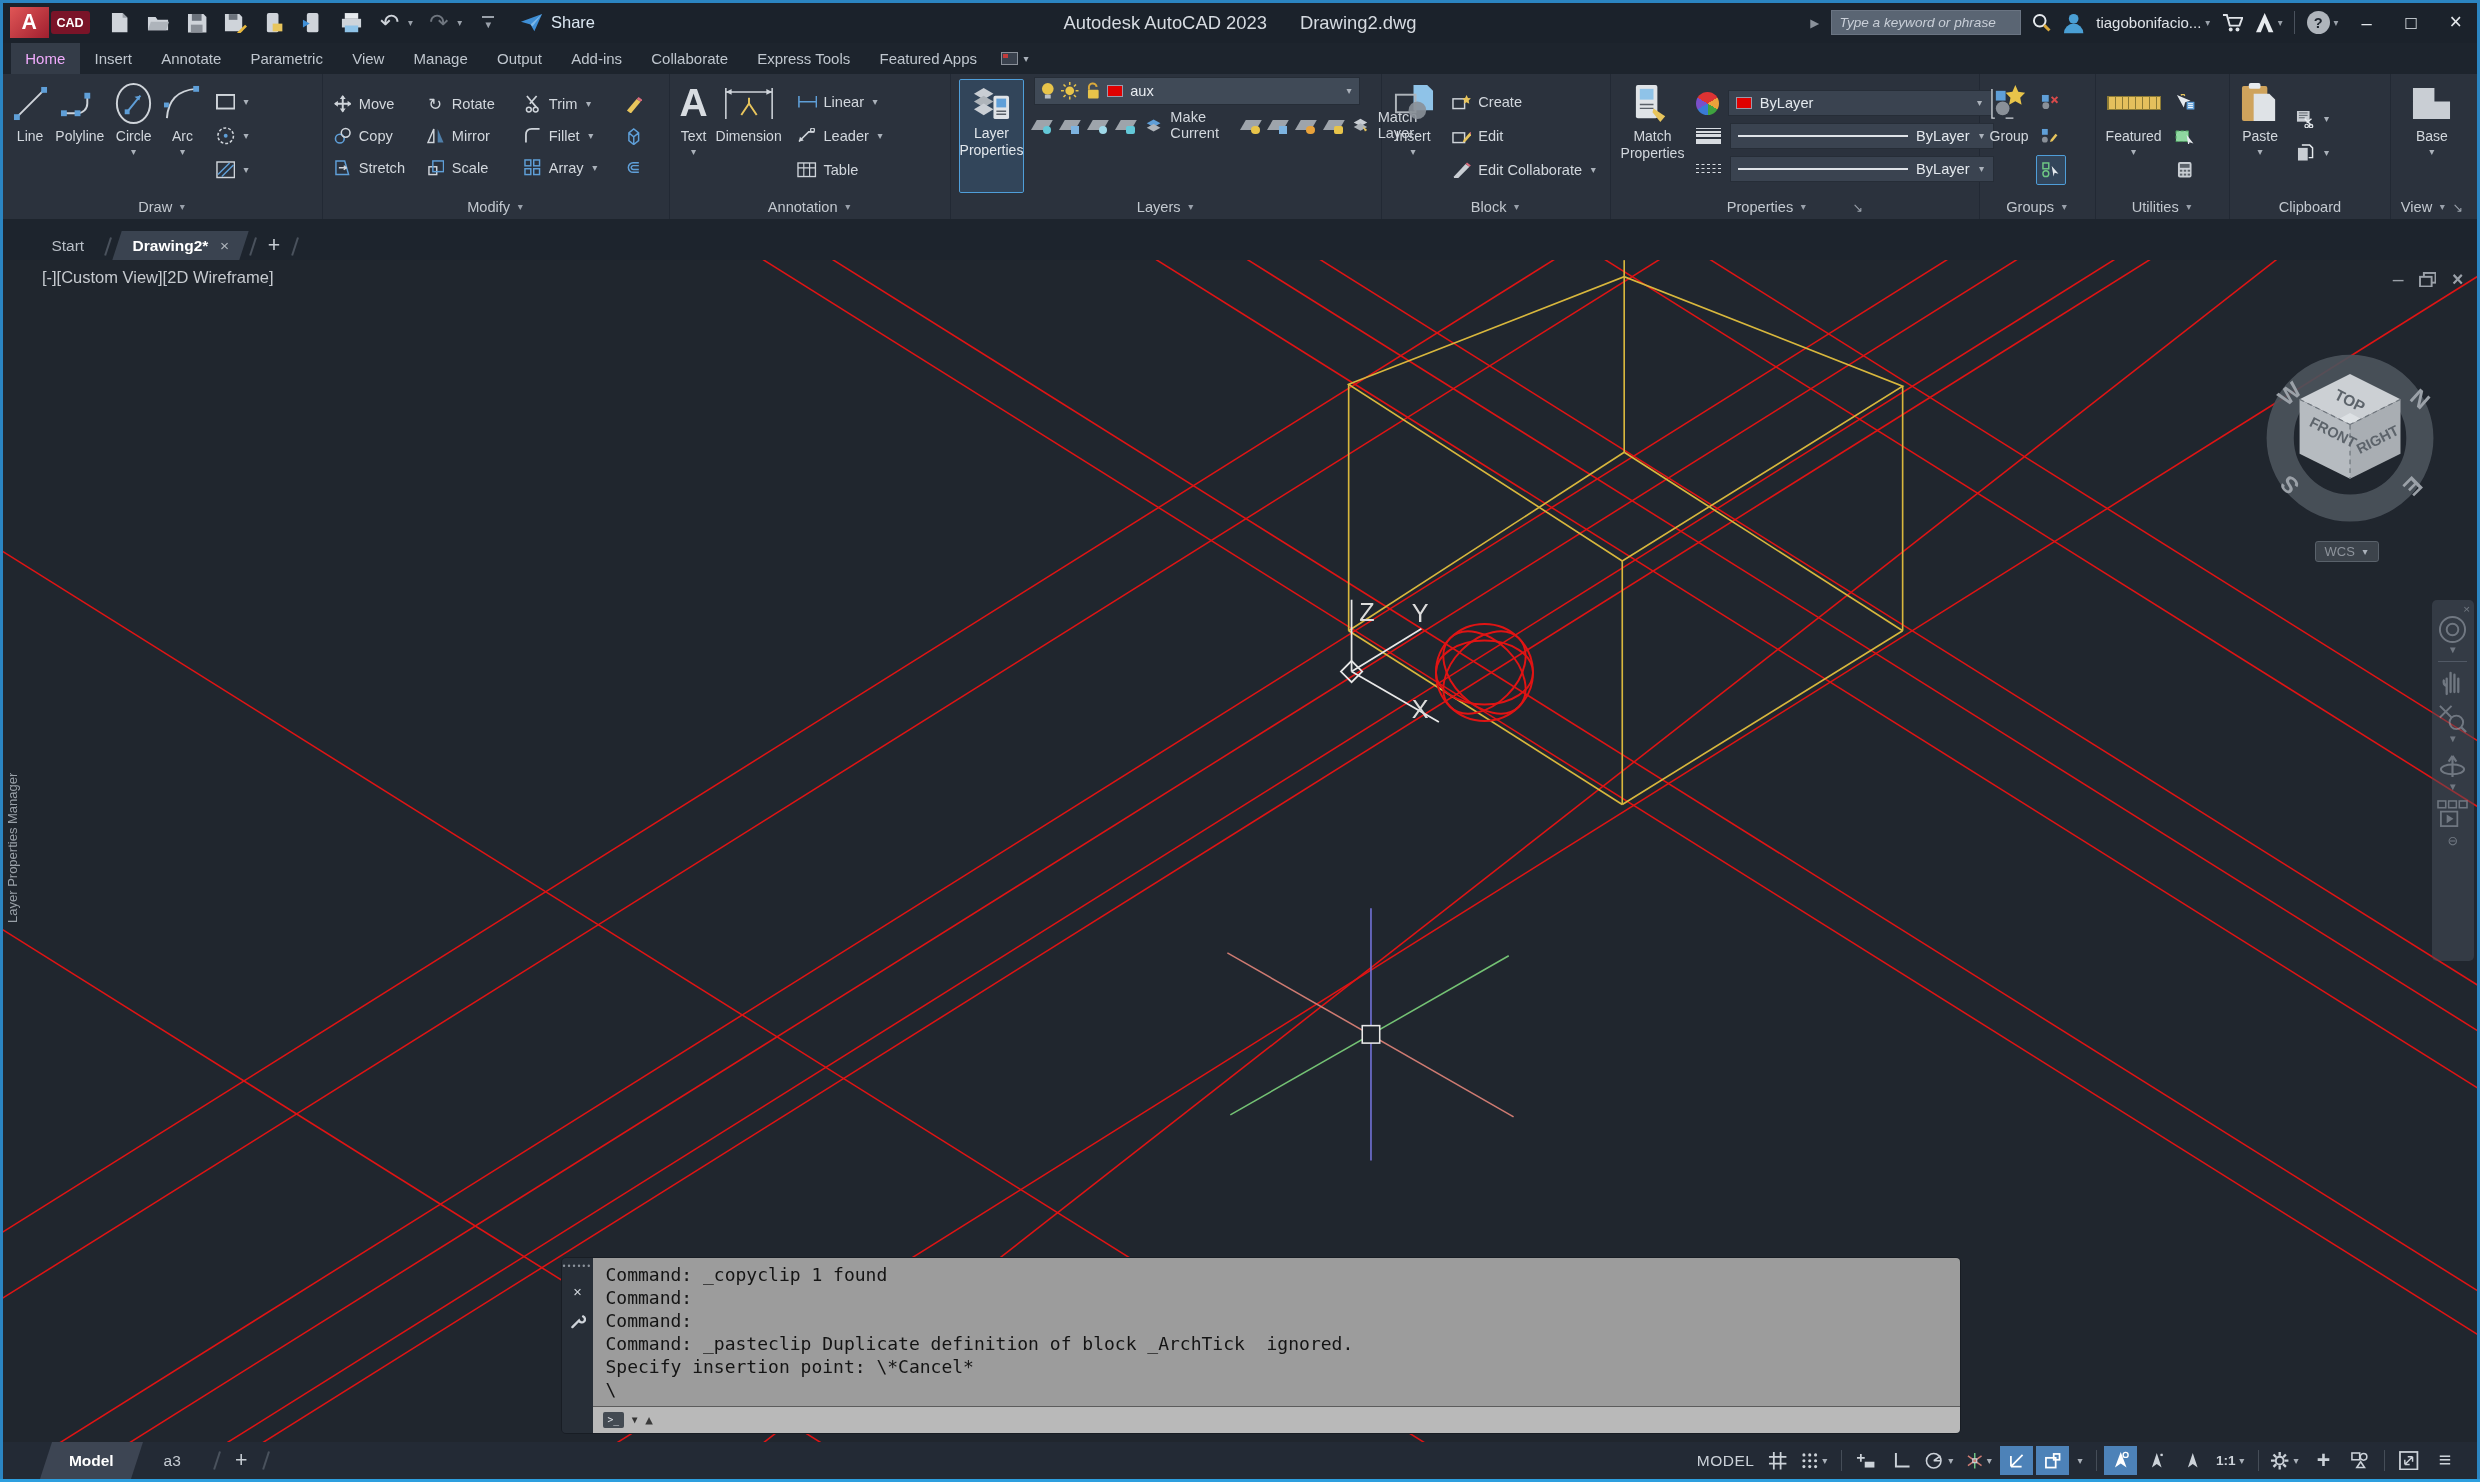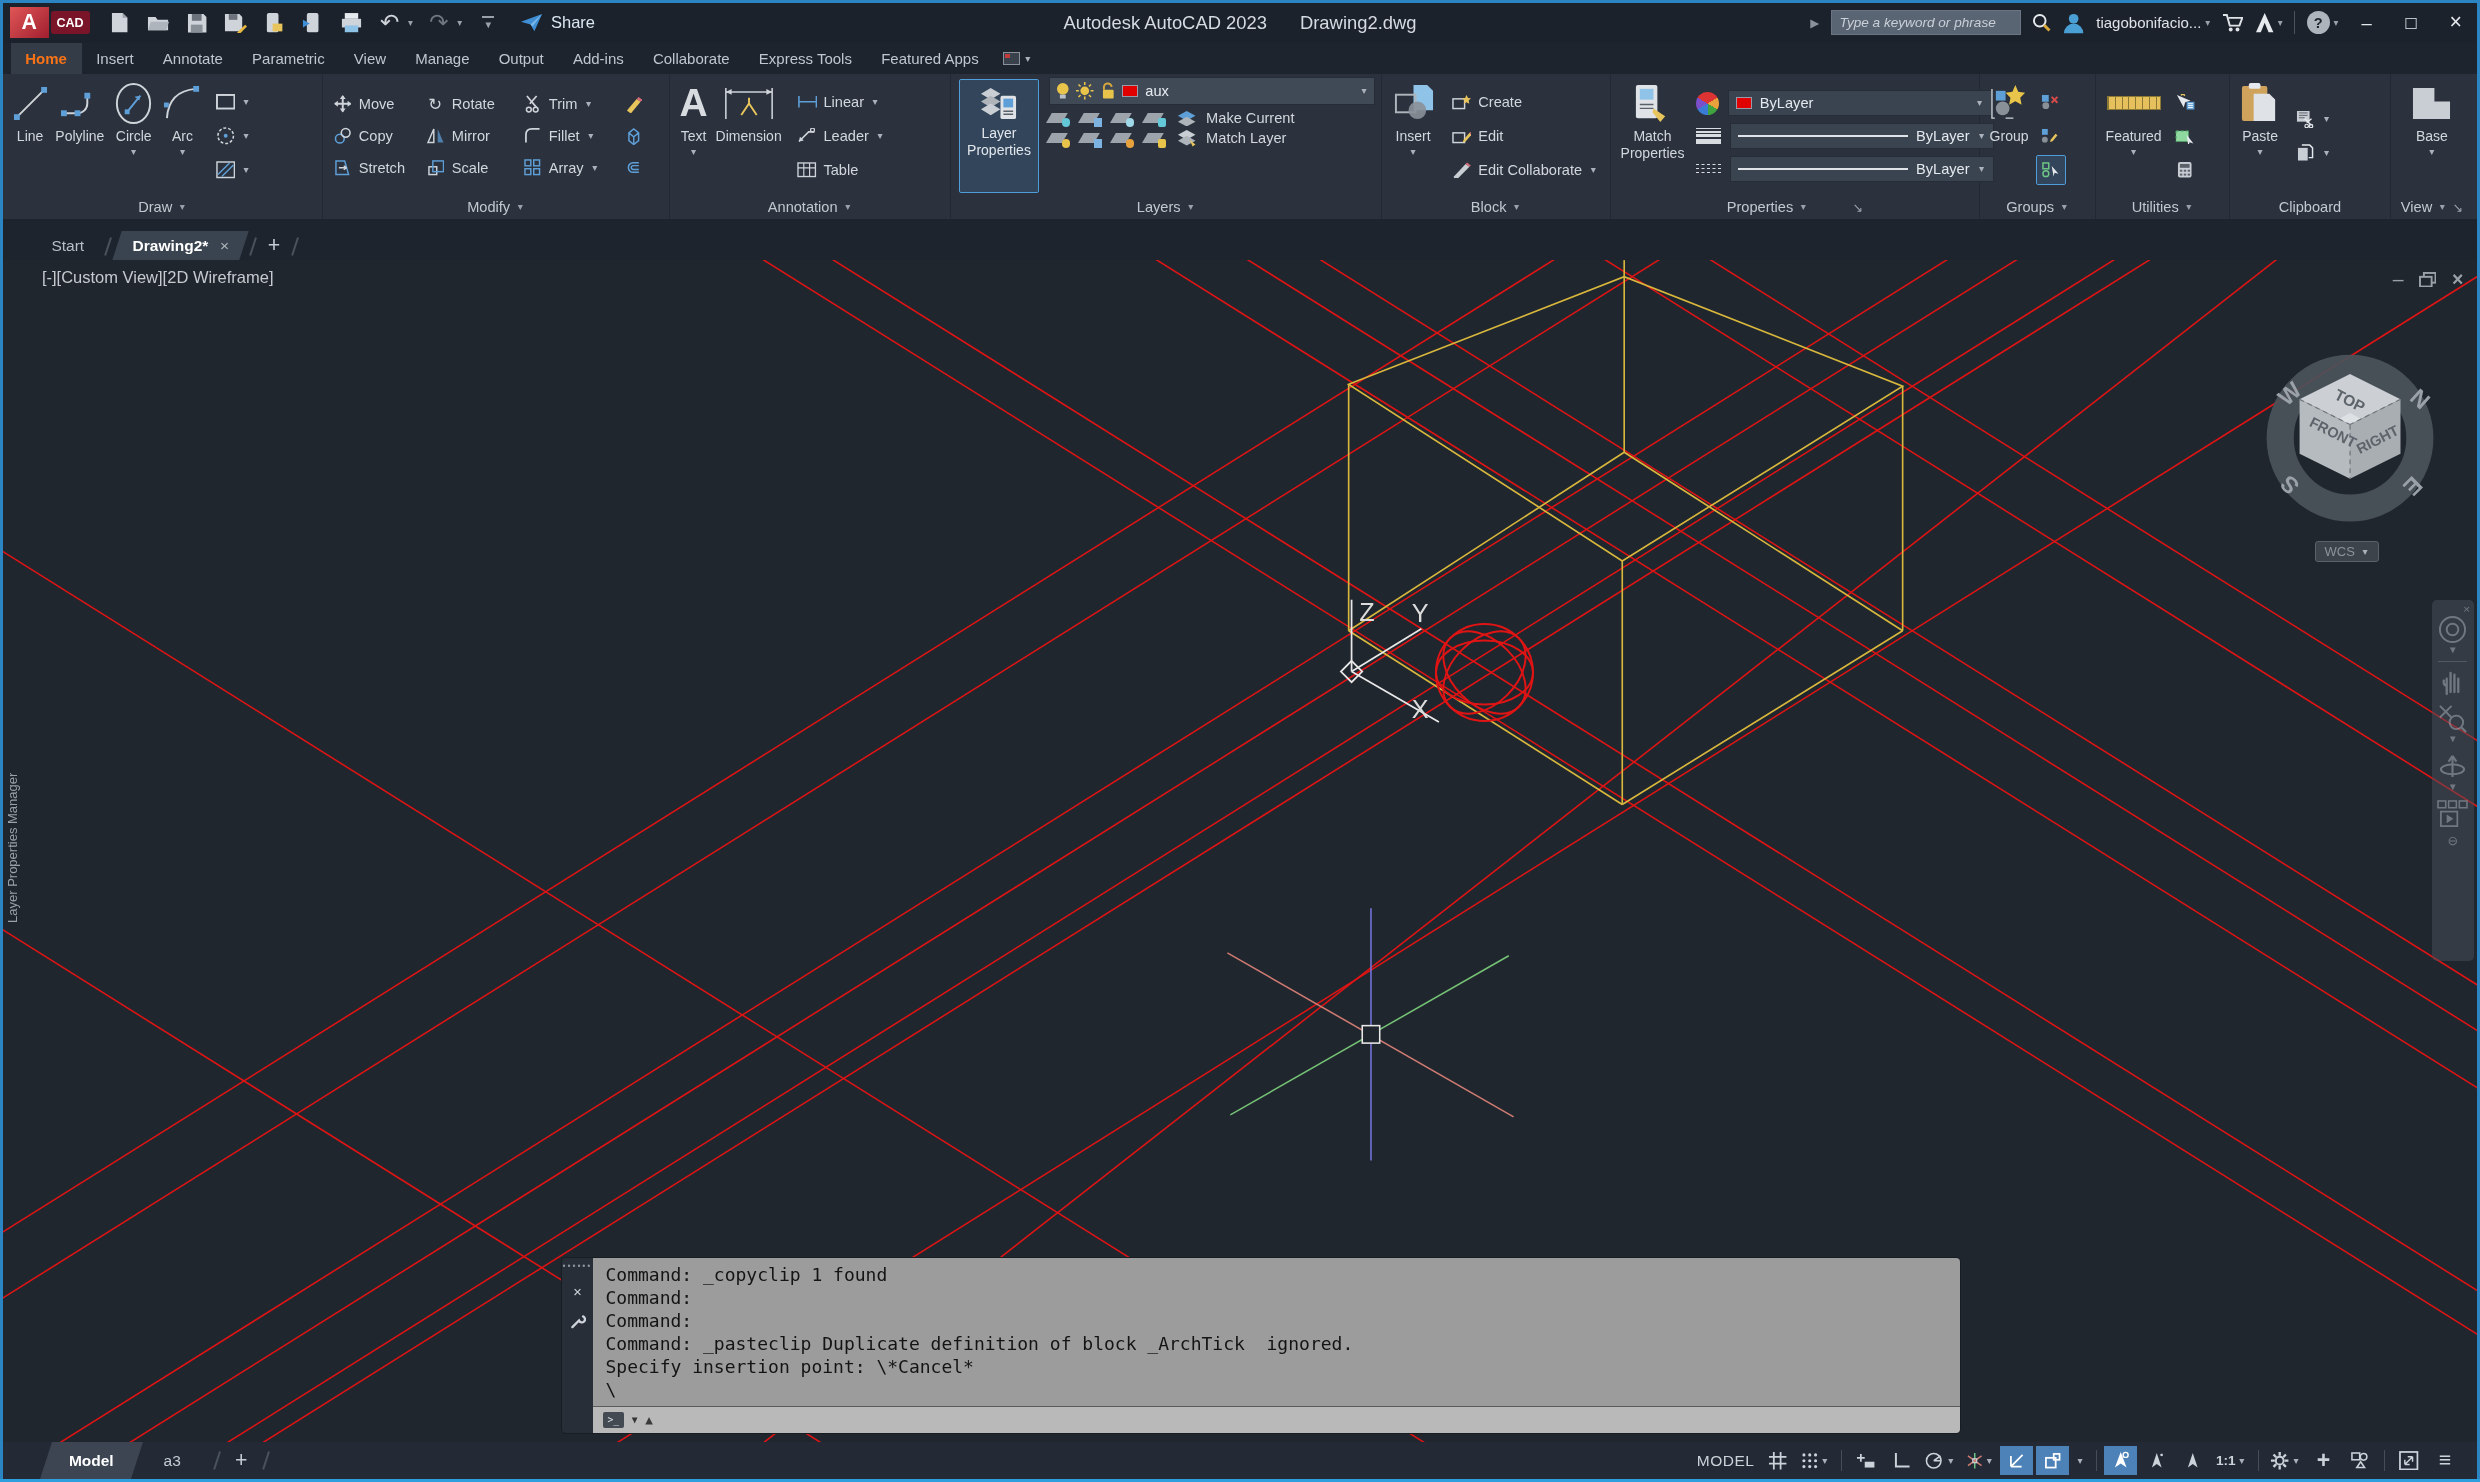--- a/index.html
+++ b/index.html
@@ -30,21 +30,21 @@
                 justify-content:center;gap:33px;font-size:18.4px;color:#d6dbe1;pointer-events:none;}
   .tb-right{position:absolute;right:7.8px;top:0;height:40px;display:flex;align-items:center;gap:11.6px;}
   .searchbox{width:190px;height:25px;background:#5a6573;border:1px solid #6a7482;display:flex;align-items:center;
              padding:0 7.8px;font-style:italic;color:#c9cfd8;font-size:13.6px;}
   .winbtn{width:33px;height:29px;display:flex;align-items:center;justify-content:center;color:#e4e8ec;font-size:18.4px;}
 
   
   .tabrow{position:absolute;left:2.9px;top:43px;width:2474px;height:31px;background:#1d242d;
           display:flex;align-items:stretch;padding-left:7.8px;}
   .rtab{padding:0 14.6px;display:flex;align-items:center;font-size:15px;color:#bfc6ce;}
-  .rtab.active{background:#343c48;color:#f97316;font-weight:bold;}
+  .rtab.active{background:#343c48;color:#f0abfc;}
   .ribbon-opt{display:flex;align-items:center;gap:3.9px;margin-left:9.7px;}
   .ribopt-ico{width:16.5px;height:12.6px;border:1px solid #8a9099;position:relative;background:#39414d;}
   .ribopt-ico::after{content:"";position:absolute;left:1px;top:1px;width:4.9px;height:3.9px;background:#c23b3b;}
 
   
   .ribbon{position:absolute;left:2.9px;top:74px;width:2474px;height:146px;background:#2b323d;
           border-bottom:1px solid #141a22;display:flex;overflow:hidden;}
   .panel{display:flex;flex-direction:column;border-right:1.9px solid #222934;flex-shrink:0;}
   .pbody{flex:1;display:flex;padding:2.9px 5.8px 0 5.8px;}
   .plabel{height:24px;display:flex;align-items:center;justify-content:center;gap:5.8px;
@@ -55,21 +55,21 @@
   .smallcol{display:flex;flex-direction:column;justify-content:center;gap:3.9px;}
   .srow{height:30px;display:flex;align-items:center;gap:6.8px;font-size:14.6px;color:#d2d7dd;padding:0 3.9px;}
   .sico{width:19.4px;height:17.5px;display:flex;align-items:center;justify-content:center;}
   
   .lp-btn{width:93px;margin:1.9px 1.9px;border:1px solid #4f9ed9;background:#32455a;border-radius:1.9px;
           display:flex;flex-direction:column;align-items:center;padding-top:3.9px;gap:1.9px;font-size:14px;
           color:#e2e7ec;text-align:center;line-height:1.25;}
   .laycombo{height:28px;background:#404a57;border:1px solid #262d37;display:flex;align-items:center;
             gap:6.8px;padding:0 5.8px;width:326px;color:#e8ecf1;}
   .sw-red{width:16.5px;height:12.6px;background:#e00000;border:1px solid #99a;}
-  .layrows{display:flex;flex-direction:column;gap:2.9px;margin-top:3.9px;}
+  .layrows{display:flex;flex-direction:row;gap:2.9px;margin-top:3.9px;align-items:flex-end;}
   .layrow{display:flex;align-items:center;gap:8.7px;font-size:14.6px;color:#d2d7dd;}
   .licon{width:20.4px;height:15.5px;position:relative;}
   .lbase{position:absolute;left:0;top:2.9px;width:15.5px;height:9.7px;background:#9ea4ab;transform:skewX(-30deg);}
   .ldot{position:absolute;right:-1px;bottom:-1.9px;width:8.7px;height:8.7px;border-radius:50%;}
   
   .propcombo{height:26px;background:#3a4350;border:1px solid #262d37;display:flex;align-items:center;
              gap:7.8px;padding:0 6.8px;width:264px;color:#e4e9ee;}
   .pline{flex:1;height:1.9px;background:#dfe3e8;}
   .wheel{width:23px;height:23px;border-radius:50%;
          background:conic-gradient(#d33 0 60deg,#e9a23b 60deg 120deg,#3fa33f 120deg 180deg,#3a7bd5 180deg 240deg,#7a4fc9 240deg 300deg,#d33 300deg 360deg);}

